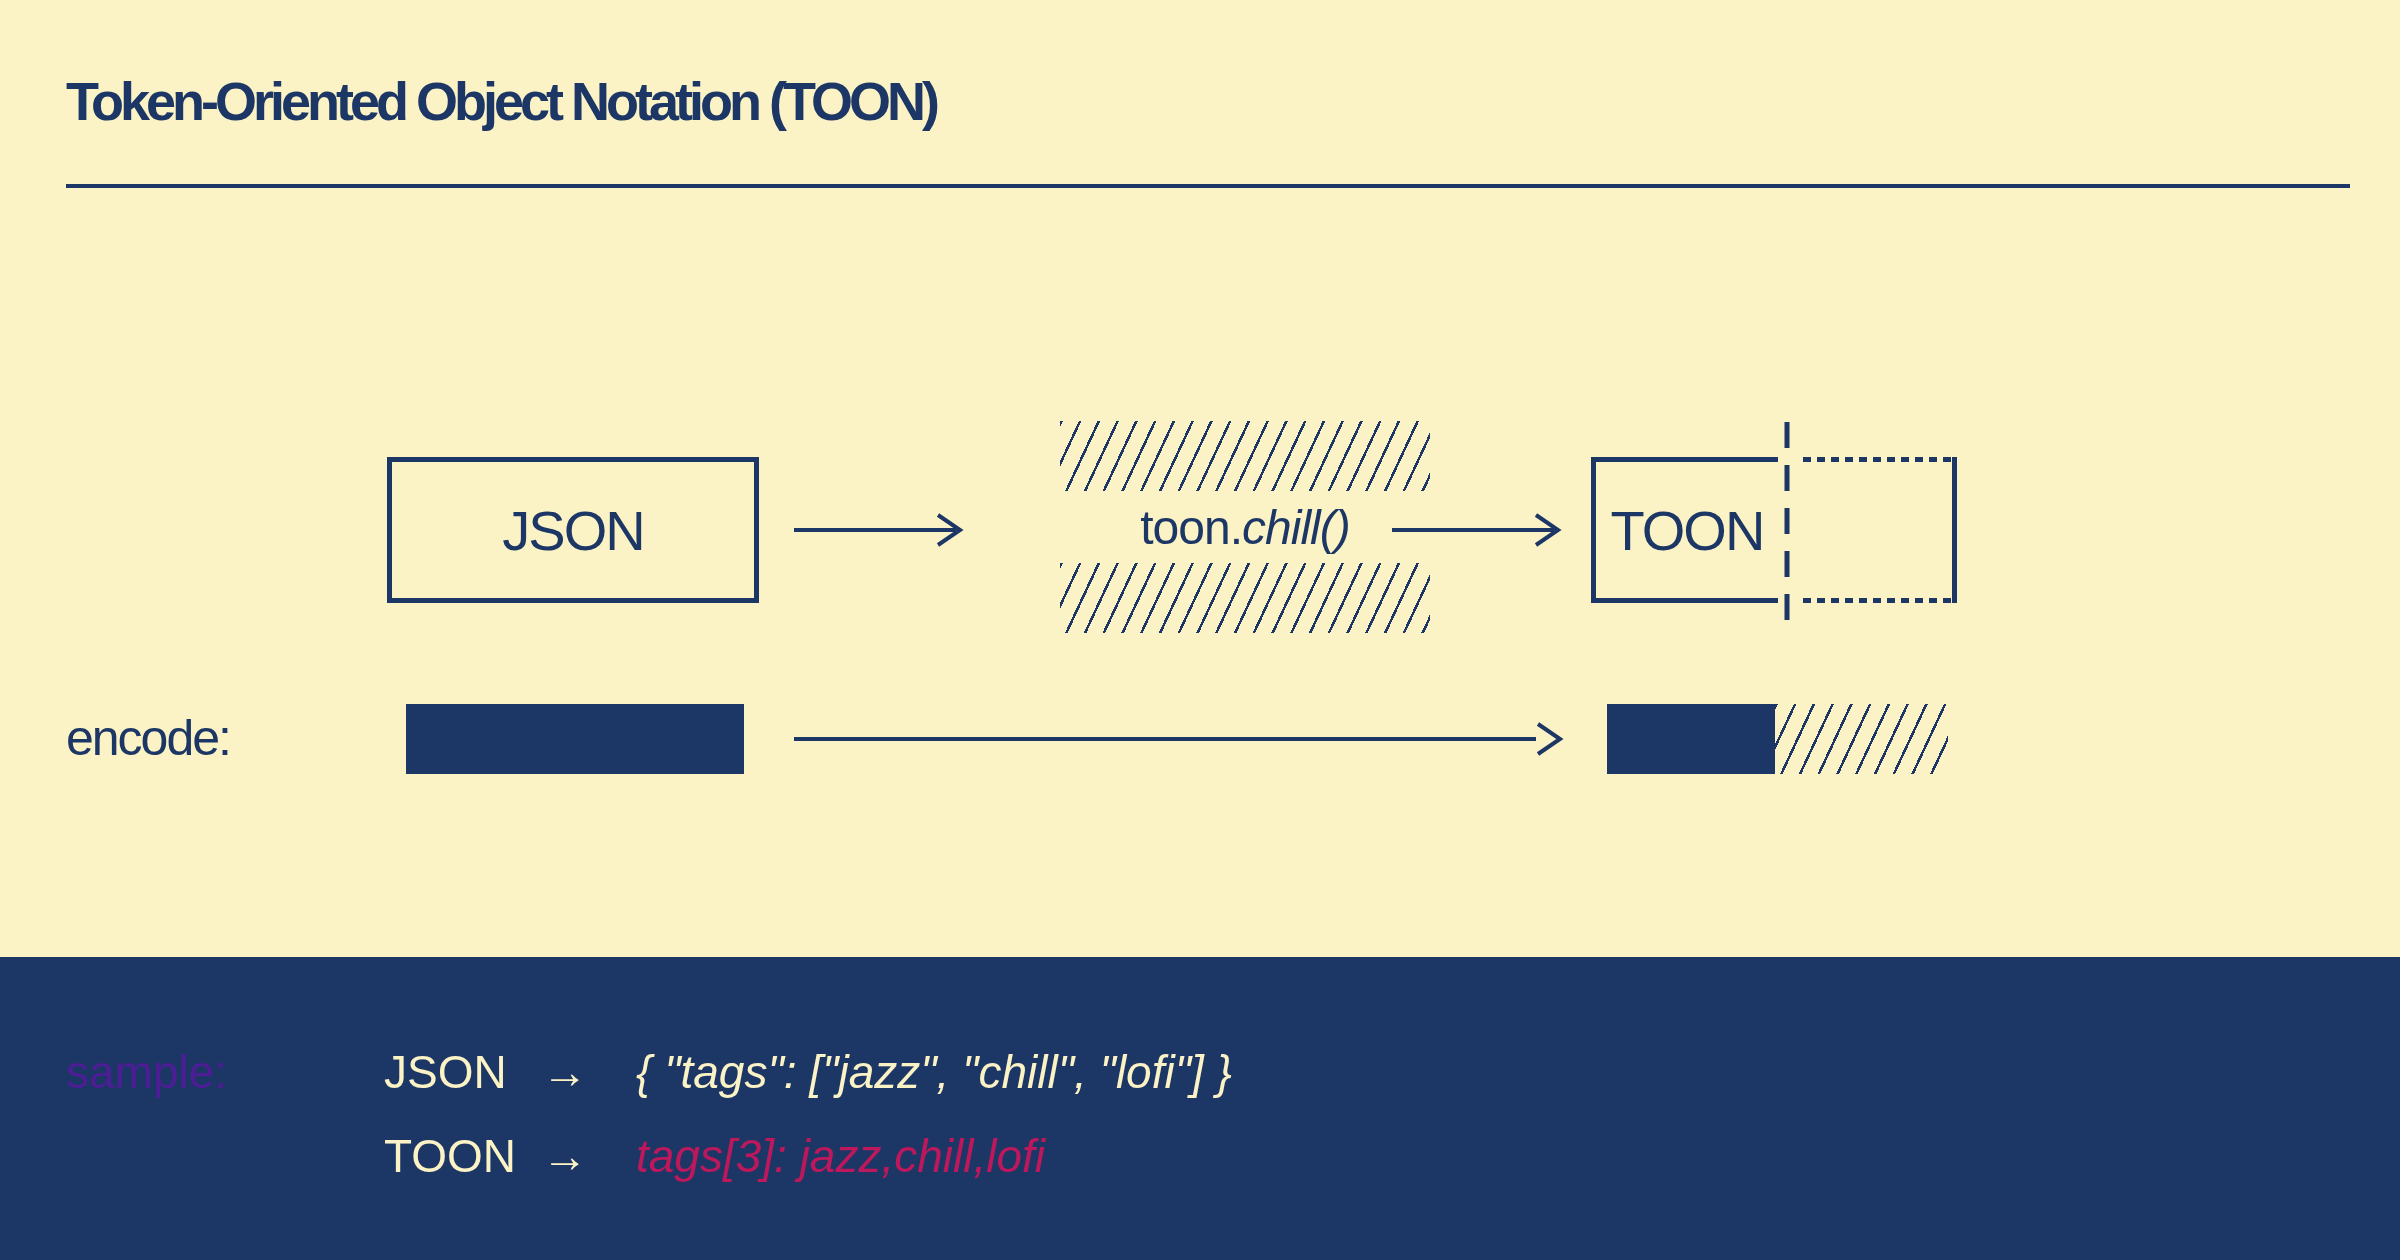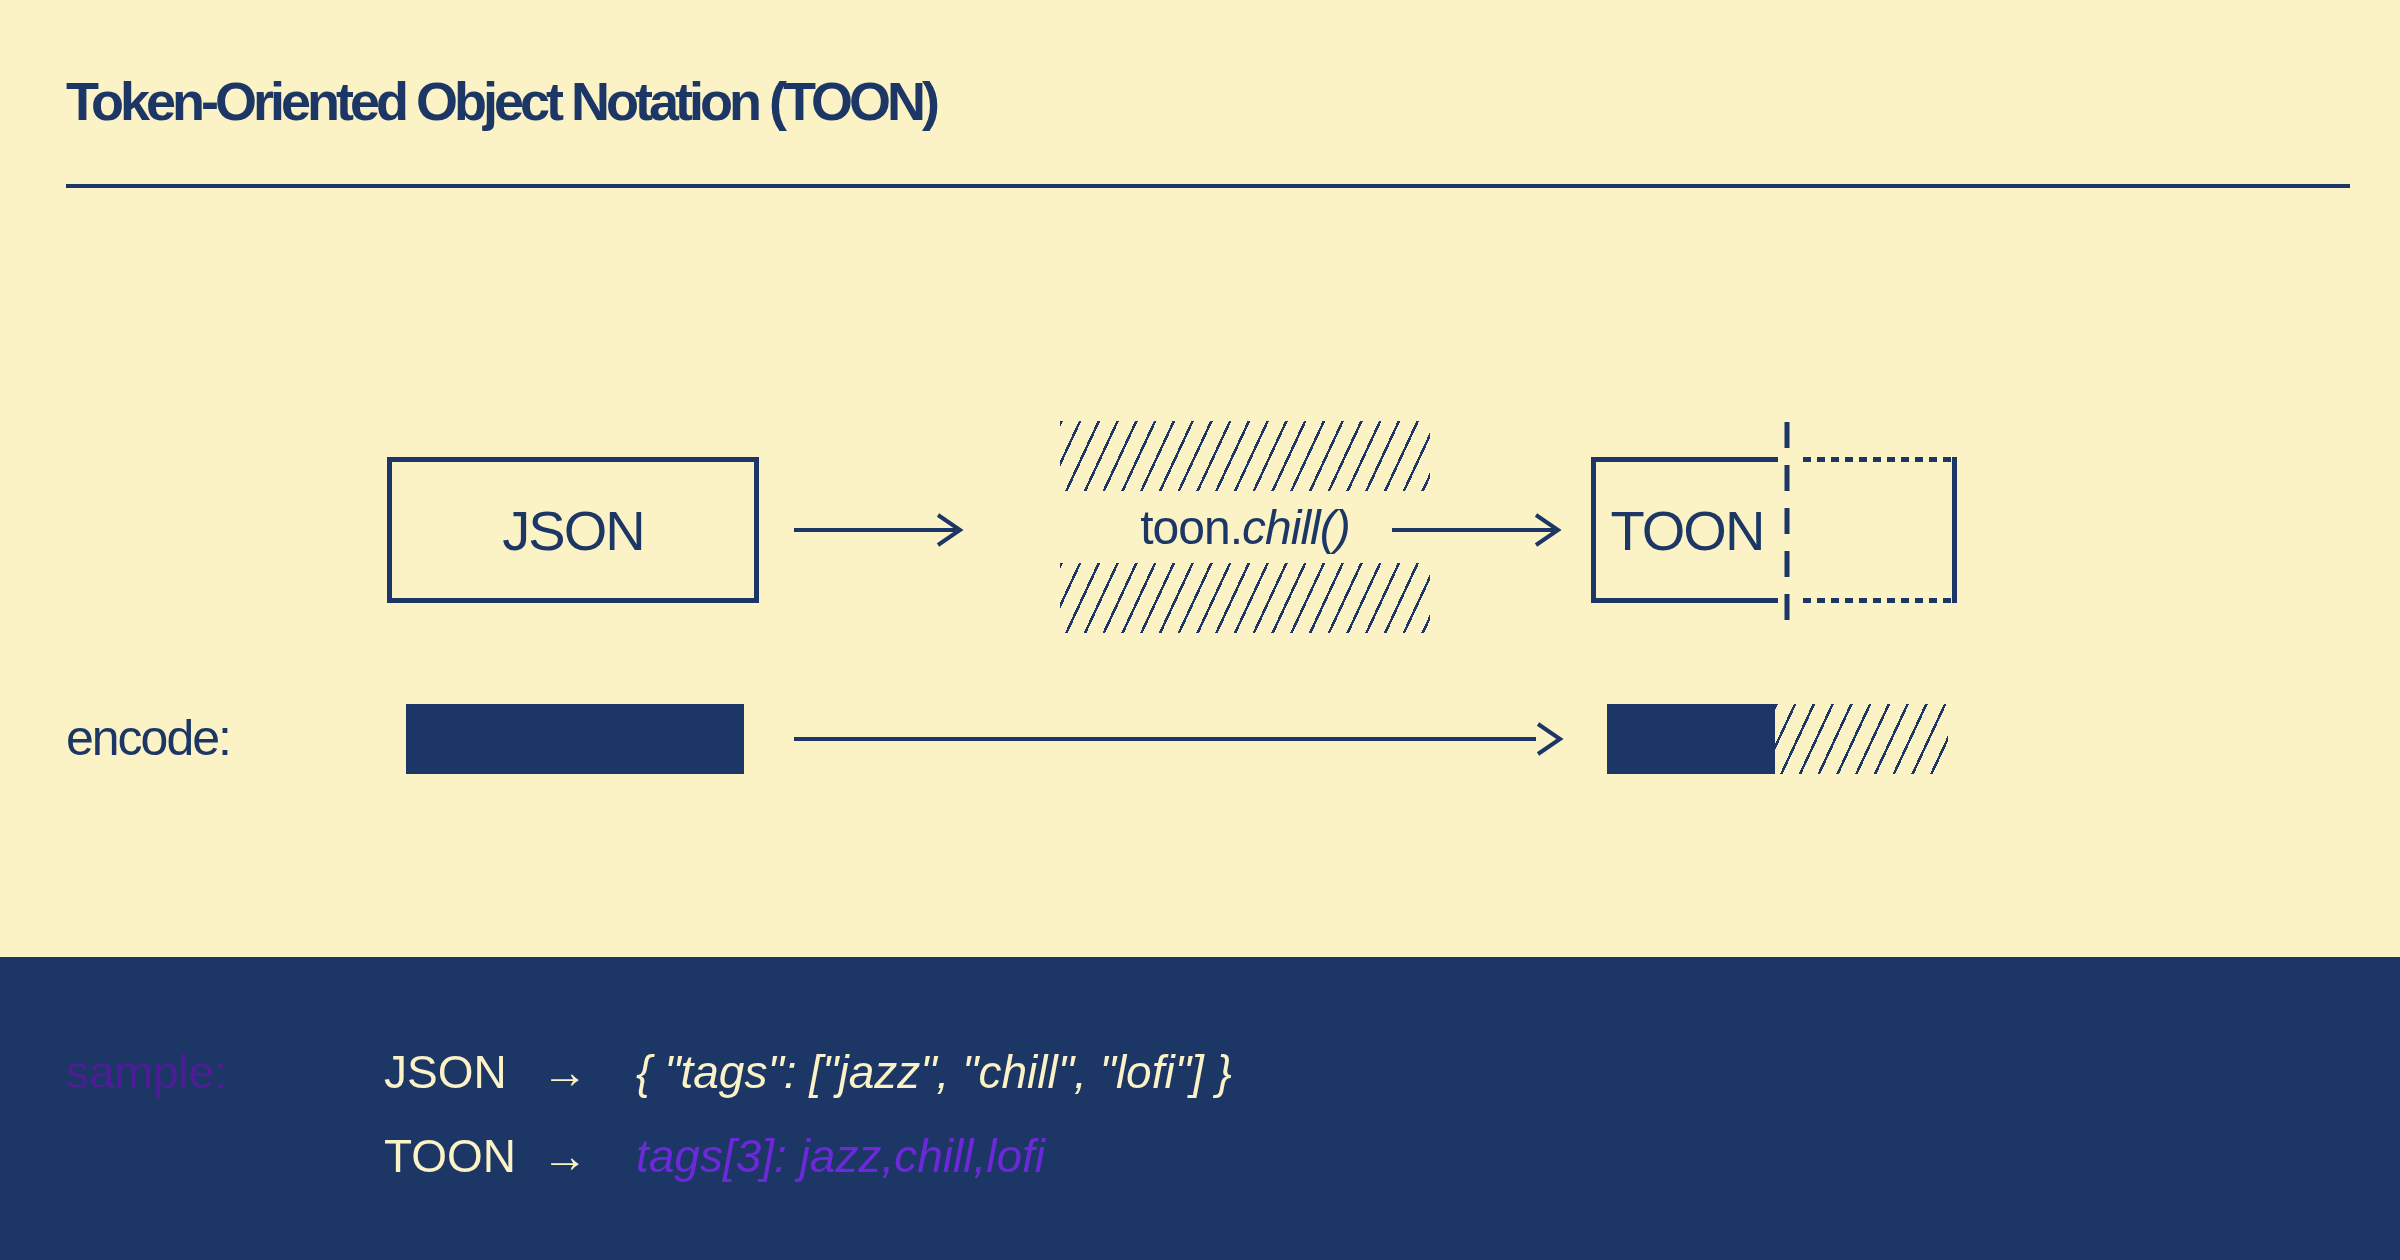--- a/index.html
+++ b/index.html
@@ -127,15 +127,15 @@
   <div id="sample-panel" class="abs"></div>
 
   <div id="sample-label" class="sample-text" style="color:#4c1d95;">sample:</div>
 
   <span class="sample-text fmt-col srow1" style="color:#FBF2C5;">JSON</span>
   <span class="sample-text arr-col srow1" style="color:#FBF2C5;">→</span>
   <span class="sample-text code-col srow1" style="color:#FBF2C5;">{ "tags": ["jazz", "chill", "lofi"] }</span>
 
   <span class="sample-text fmt-col srow2" style="color:#FBF2C5;">TOON</span>
   <span class="sample-text arr-col srow2" style="color:#FBF2C5;">→</span>
-  <span class="sample-text code-col srow2" style="color:#6d28d9;">tags[3]: jazz,chill,lofi</span>
+  <span class="sample-text code-col srow2" style="color:#be185d;">tags[3]: jazz,chill,lofi</span>
 
 </div>
 
 </body></html>

